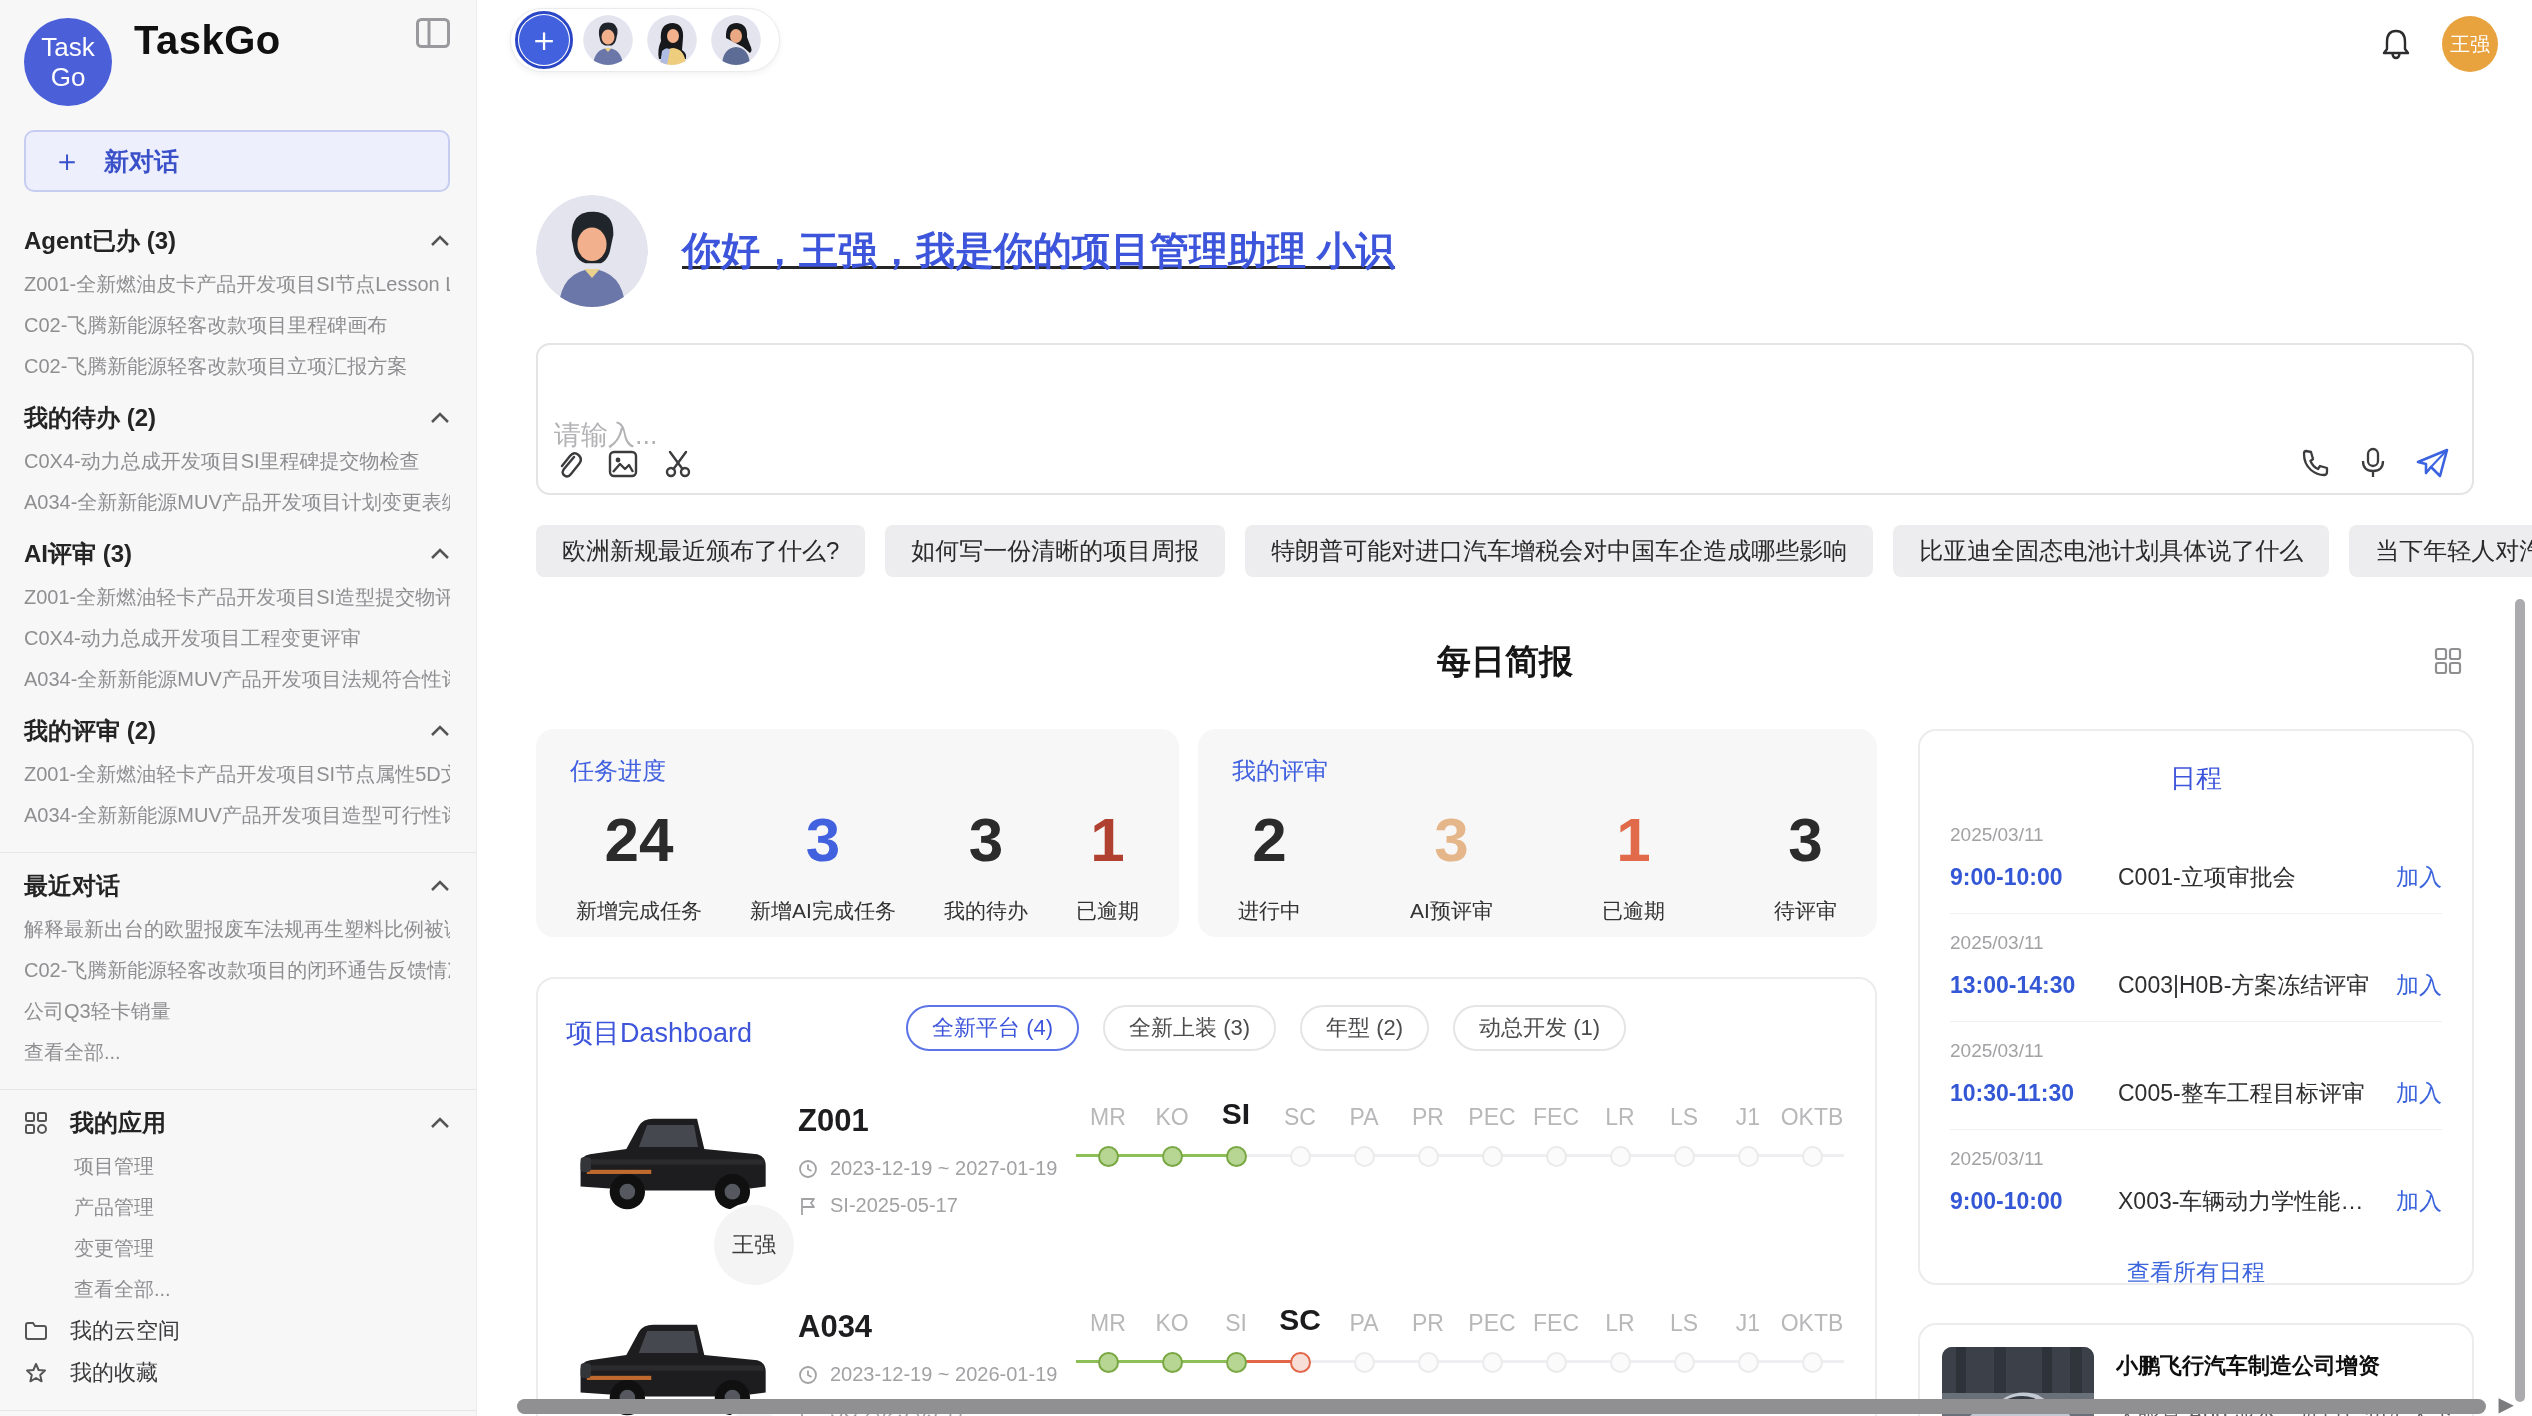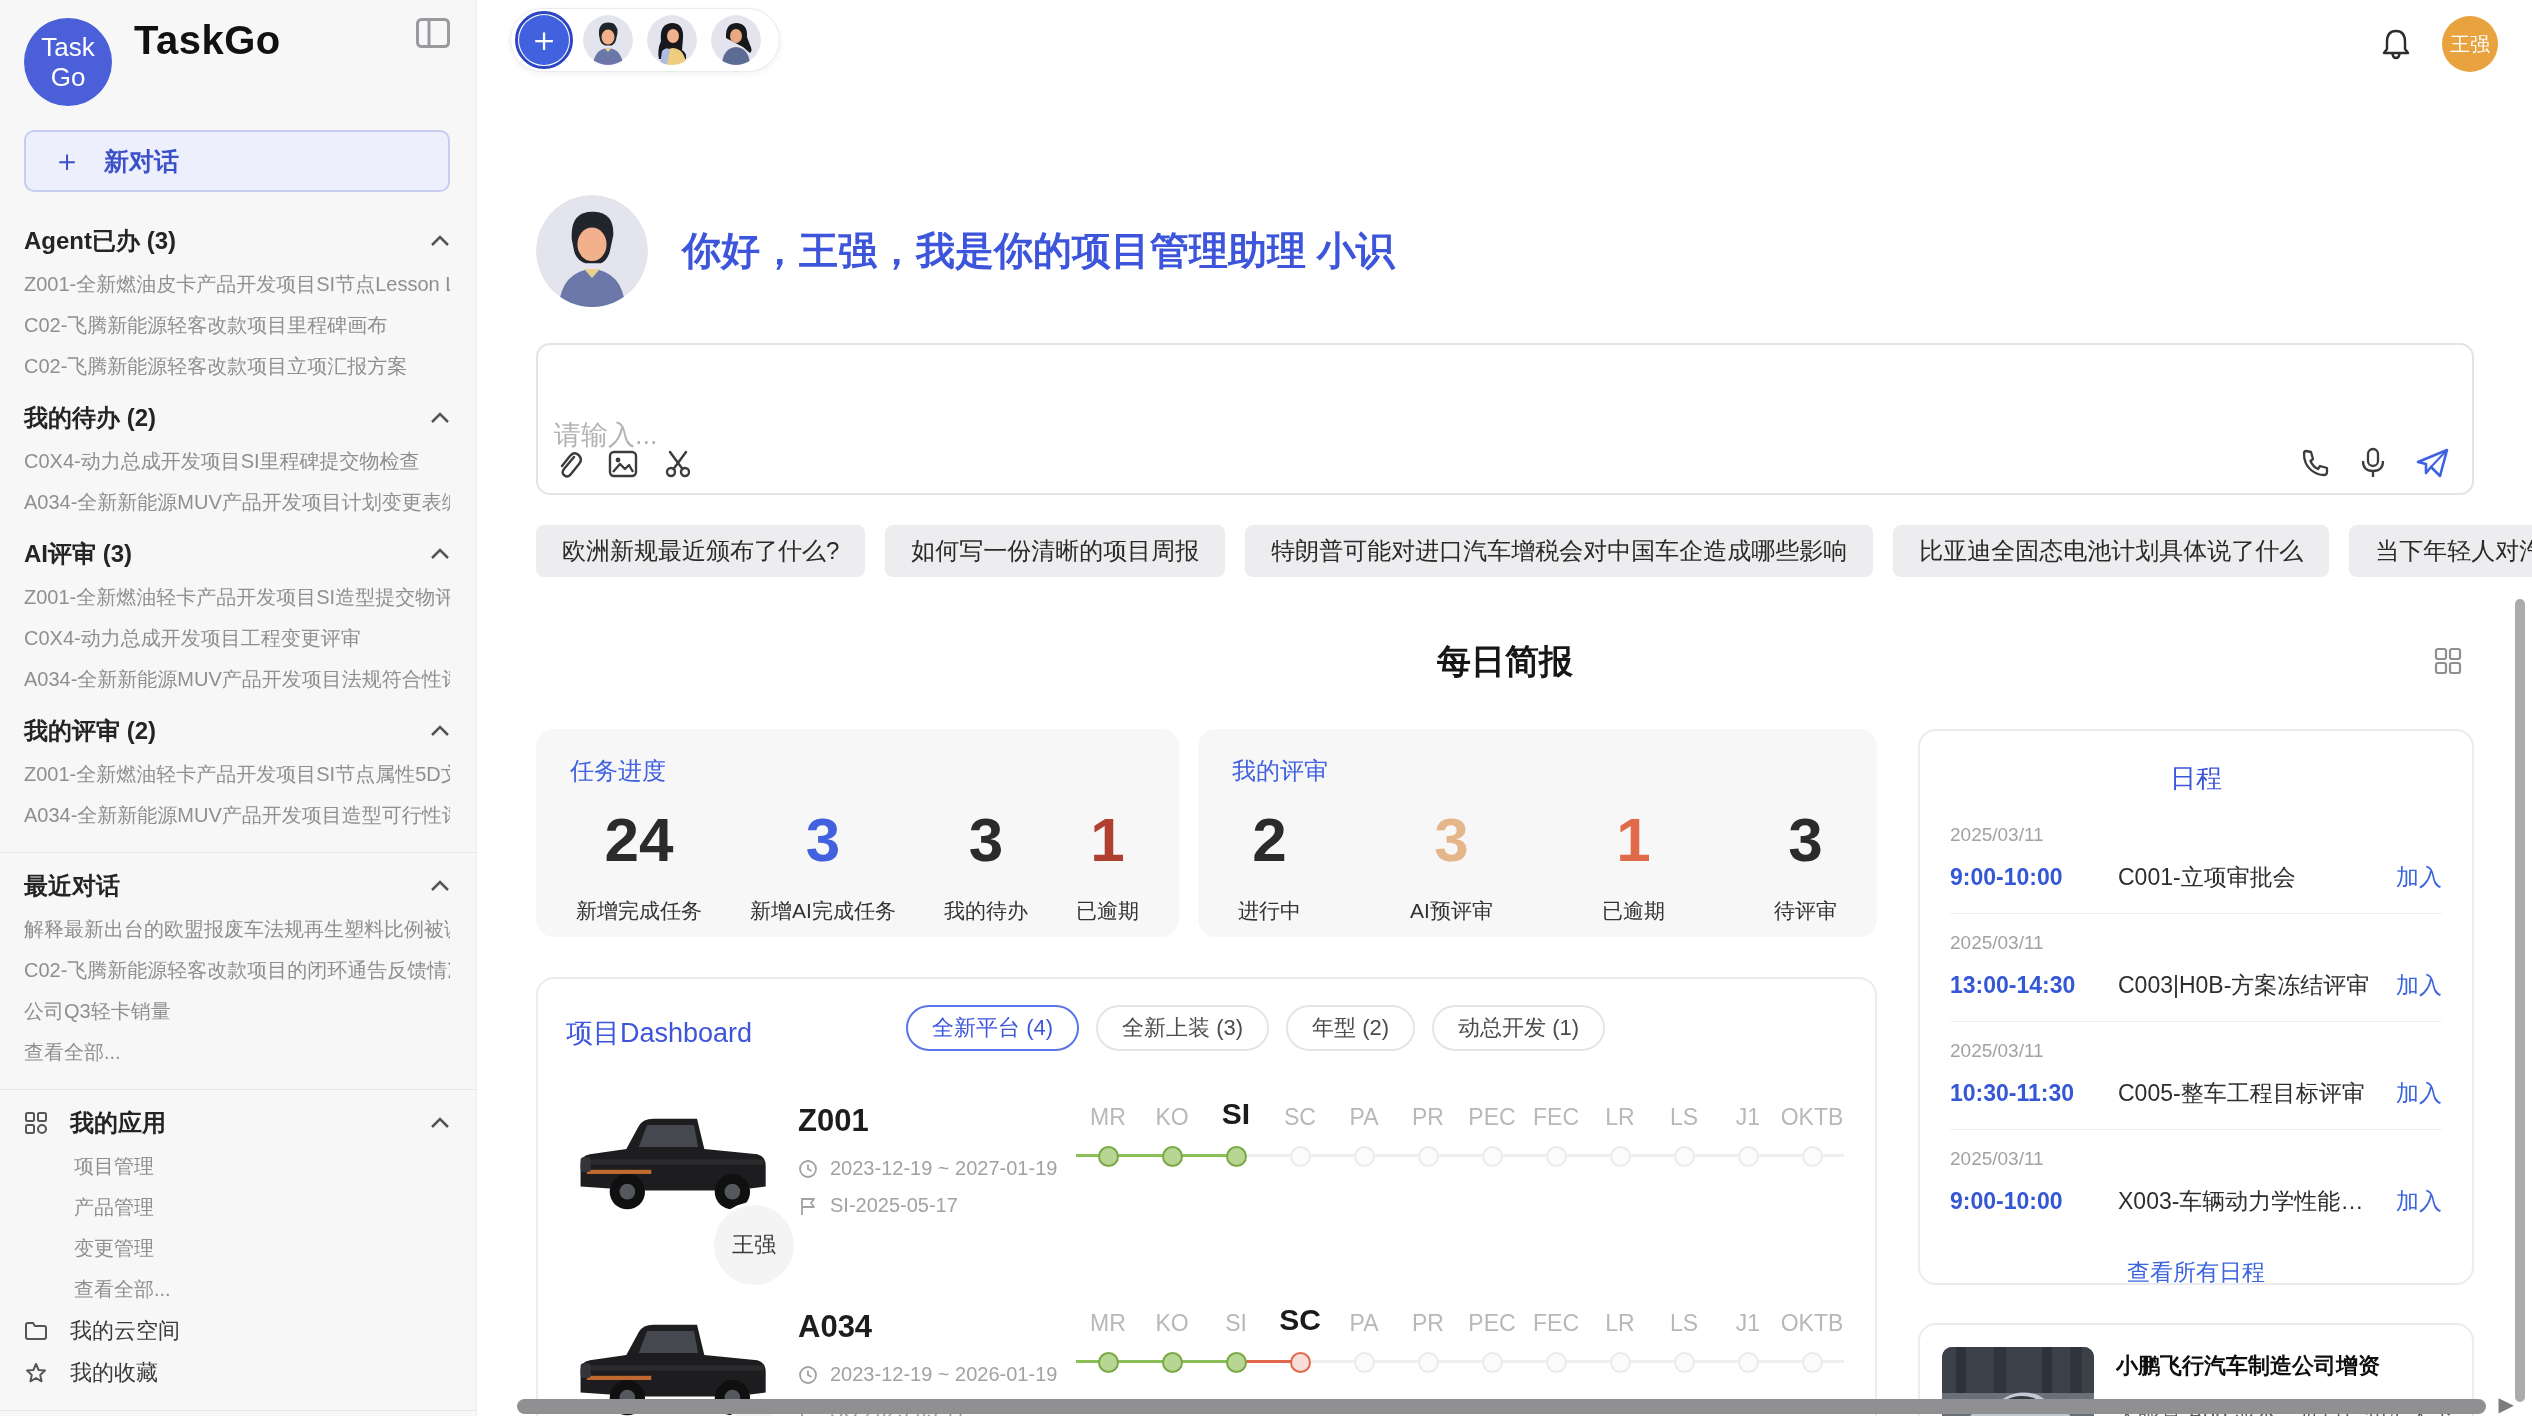--- a/index.html
+++ b/index.html
@@ -66,21 +66,21 @@
   .avatar-sm { width:50px; height:50px; border-radius:50%; overflow:hidden; cursor:pointer; }
   .top-right { position:absolute; right:34px; top:16px; display:flex; align-items:center; gap:30px; }
   .bell { cursor:pointer; }
   .user-avatar {
     width:56px; height:56px; border-radius:50%; background:#e8a23e; color:#fff;
     display:flex; align-items:center; justify-content:center; font-size:20px; cursor:pointer;
   }
 
   .content { padding:0 58px 0 59px; }
 
-  .greeting { display:flex; align-items:center; margin-top:95px; }
+  .greeting { display:flex; align-items:center; margin-top:95px;text-decoration:underline; }
   .greet-avatar { width:112px; height:112px; border-radius:50%; overflow:hidden; }
   .greet-text { margin-left:34px; font-size:39px; font-weight:700; color:#3d55da; }
 
   .input-box {
     margin-top:36px; height:152px; border:2px solid #e4e4e7; border-radius:14px;
     position:relative; background:#fff;
   }
   .input-placeholder { position:absolute; left:16px; top:72px; font-size:27px; color:#b3b3b6; }
   .input-left-icons { position:absolute; left:16px; bottom:14px; display:flex; gap:26px; align-items:center; }
   .input-right-icons { position:absolute; right:22px; bottom:14px; display:flex; gap:30px; align-items:center; }
@@ -110,21 +110,21 @@
   .metric { text-align:center; }
   .metric-num { font-size:62px; font-weight:600; color:#2b2b2b; line-height:70px; }
   .metric-label { margin-top:22px; font-size:21px; color:#333; }
 
   .dash-card {
     margin-top:40px; border:2px solid #ececee; border-radius:18px;
     padding:26px 28px; height:700px; background:#fff;
   }
   .dash-head { display:flex; align-items:flex-end; }
   .dash-title { font-size:27px; color:#3d55da; font-weight:400; }
-  .dash-tabs { display:flex; gap:17px; margin-left:154px; }
+  .dash-tabs { display:flex; gap:24px; margin-left:154px; }
   .dash-tab {
     height:46px; padding:0 24px; border-radius:23px; border:2px solid #e5e5e8;
     display:flex; align-items:center; font-size:22px; color:#4c4c4e; cursor:pointer; background:#fff;
   }
   .dash-tab.active { border-color:#5b74e8; color:#3d55da; }
 
   .project-row { display:flex; margin-top:46px; align-items:flex-start; }
   .truck-wrap { position:relative; width:232px; min-width:232px; height:160px; }
   .owner-badge {
     position:absolute; right:4px; bottom:-28px; width:80px; height:80px; border-radius:50%;

